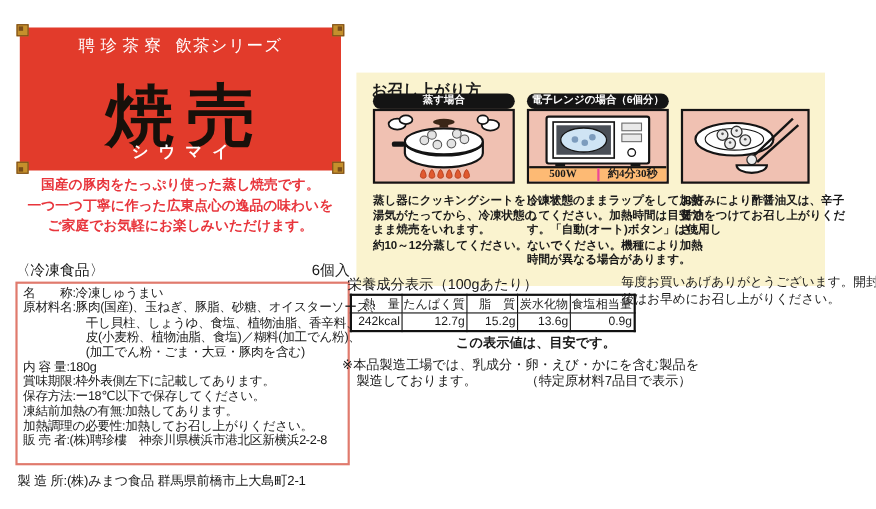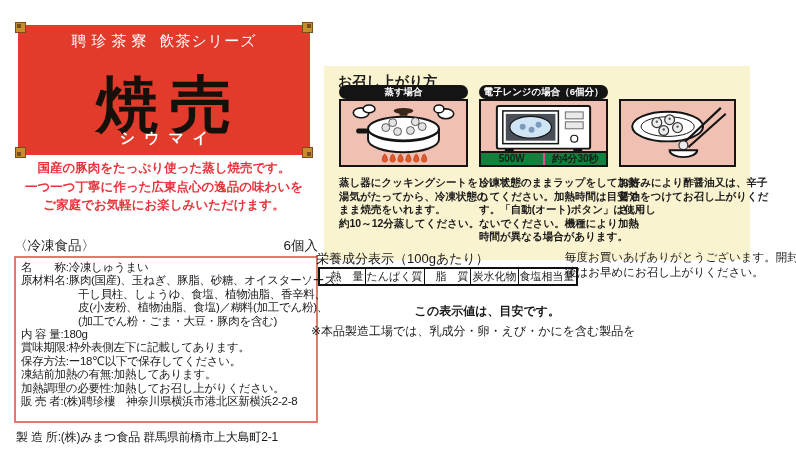--- a/index.html
+++ b/index.html
@@ -28,21 +28,21 @@
   
   .serving { position:absolute; left:324px; top:18px; width:426px; height:194px; background:#faf3cf;margin-top:48px; }
   .serving-title { position:absolute; left:14px; top:7px; font-size:14px; font-weight:bold; }
   .panel { position:absolute; top:0; height:194px; }
   .panel.p1 { left:15px; width:129px; }
   .panel.p2 { left:155px; width:129px; }
   .panel.p3 { left:295px; width:117px; }
   .pill { position:absolute; top:19px; left:0; right:0; height:14px; background:#141414; border-radius:7px; color:#fff; font-size:9.5px; line-height:14px; text-align:center; font-weight:bold; white-space:nowrap; }
   .illus { position:absolute; top:33px; left:0; right:0; height:68px; background:#f0c1b2; border:2px solid #141414; overflow:hidden; }
   .illus svg { display:block; width:100%; height:100%; }
-  .power-row { position:absolute; left:0; right:0; bottom:0; height:14px; background:#15803d; border-top:2px solid #141414; display:flex; font-size:10px; font-weight:bold; line-height:12px; }
+  .power-row { position:absolute; left:0; right:0; bottom:0; height:14px; background:#fdba74; border-top:2px solid #141414; display:flex; font-size:10px; font-weight:bold; line-height:12px;font-family:Liberation Serif, serif; }
   .power-row .cell { flex:1; text-align:center; }
   .power-row .cell + .cell { border-left:2px solid #ec4899; }
   .panel-text { position:absolute; top:110px; left:0; right:-4px; font-size:10.5px; line-height:13.5px; font-weight:bold; white-space:nowrap; }
 
   
   .category { position:absolute; left:14px; top:237px; font-size:13.5px; }
   .count { position:absolute; left:240px; top:237px; width:78px; text-align:right; font-size:13.5px; }
   .info-box { position:absolute; left:14px; top:256px; width:304px; height:167px; border:2px solid #e07a6d; padding:3px 5px; font-size:11.5px; line-height:13.4px; letter-spacing:-0.3px; white-space:nowrap; }
   .info-box .indent { padding-left:57px; }
   .manufacturer { position:absolute; left:16px; top:429px; font-size:12px; letter-spacing:-0.2px; white-space:nowrap; }
@@ -220,25 +220,35 @@
       <col style="width:50px">
     </colgroup>
   <tbody>
       <tr>
     <td>熱　量</td>
     <td>たんぱく質</td>
     <td>脂　質</td>
     <td>炭水化物</td>
     <td>食塩相当量</td>
   </tr>
+  <tr>
+    <td>242kcal</td>
+    <td>12.7g</td>
+    <td>15.2g</td>
+    <td>13.6g</td>
+    <td>0.9g</td>
+  </tr>
 </tbody>
   </table>
 
 <div class="nutrition-note">この表示値は、目安です。</div>
 
 <div class="allergy">
   <div>※本品製造工場では、乳成分・卵・えび・かにを含む製品を</div>
+  <div class="l2">
+    <span>製造しております。</span><span class="part-b">（特定原材料7品目で表示）</span>
+  </div>
 </div>
 
 <div class="thanks">
   <div>毎度お買いあげありがとうございます。開封</div>
   <div>後はお早めにお召し上がりください。</div>
 </div>
 
 </body></html>

